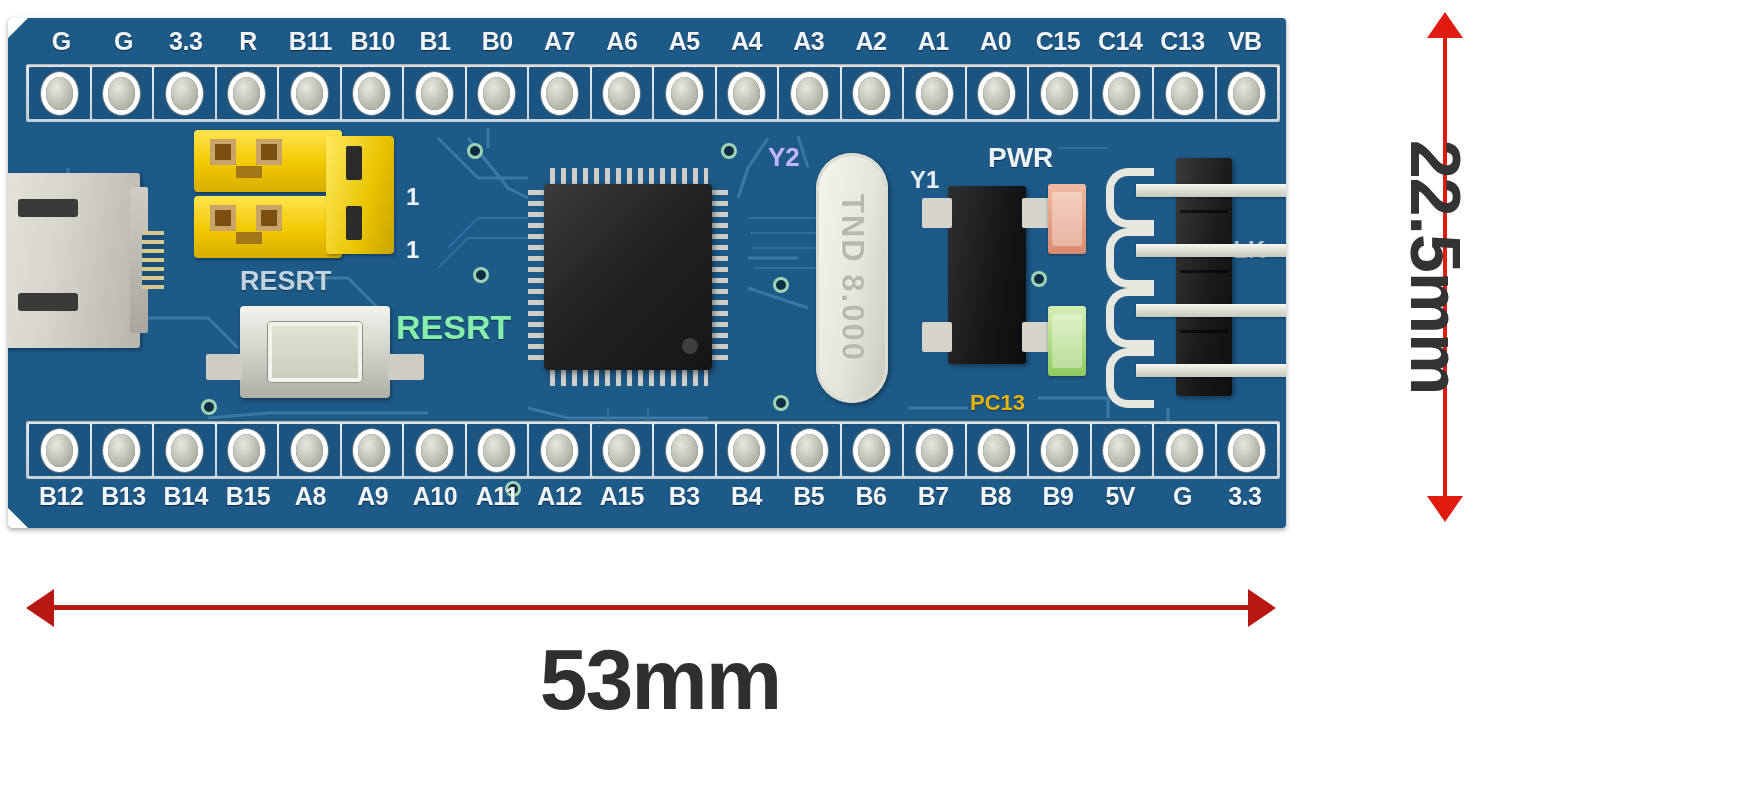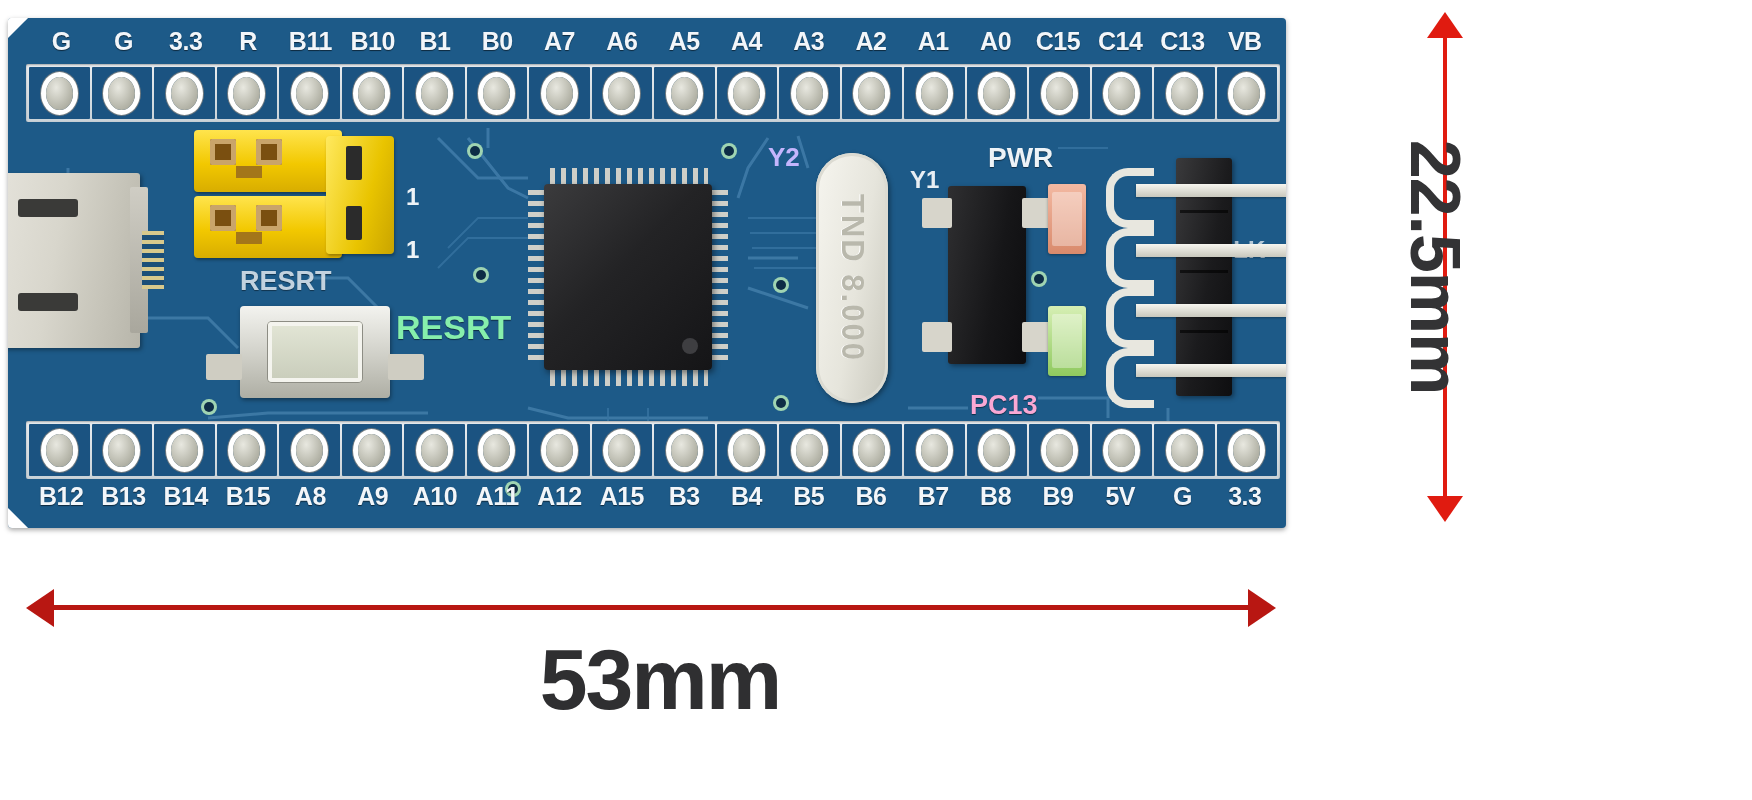--- a/index.html
+++ b/index.html
@@ -128,21 +128,21 @@
 
   
   #reg{left:940px;top:168px;width:78px;height:178px;
      background:linear-gradient(100deg,#2f2f31,#161618 60%,#0d0d0f);
      border-radius:3px;box-shadow:2px 2px 5px rgba(0,0,0,.4);}
   #reg .tab{position:absolute;width:30px;height:30px;background:#d7d5cb;border-radius:2px;}
   #reg .tab.t1{left:-26px;top:12px;} #reg .tab.t2{right:-26px;top:12px;}
   #reg .tab.b1{left:-26px;bottom:12px;} #reg .tab.b2{right:-26px;bottom:12px;}
   .silk-pwr{position:absolute;left:980px;top:124px;z-index:5;color:#eef3f7;font-size:28px;font-weight:bold;
      text-shadow:0 1px 1px rgba(0,0,0,.5);}
-  .silk-pc13{position:absolute;left:962px;top:372px;z-index:5;color:#f9a8d4;font-size:27px;font-weight:bold;
+  .silk-pc13{position:absolute;left:962px;top:372px;z-index:5;color:#eab308;font-size:22px;font-weight:bold;
      text-shadow:0 1px 1px rgba(0,0,0,.5);}
 
   
   .led{position:absolute;width:38px;height:70px;z-index:4;border-radius:3px;
      background:linear-gradient(#f0efe6,#cfcdc0);box-shadow:0 1px 3px rgba(0,0,0,.35);}
   .led.pwr{left:1040px;top:166px;background:linear-gradient(#f3b9a2,#d98a6c);}
   .led.usr{left:1040px;top:288px;background:linear-gradient(#d6efb4,#8fc95e);}
   .led i{position:absolute;left:4px;right:4px;top:8px;bottom:8px;border-radius:2px;
      background:rgba(255,255,255,.35);}
 

